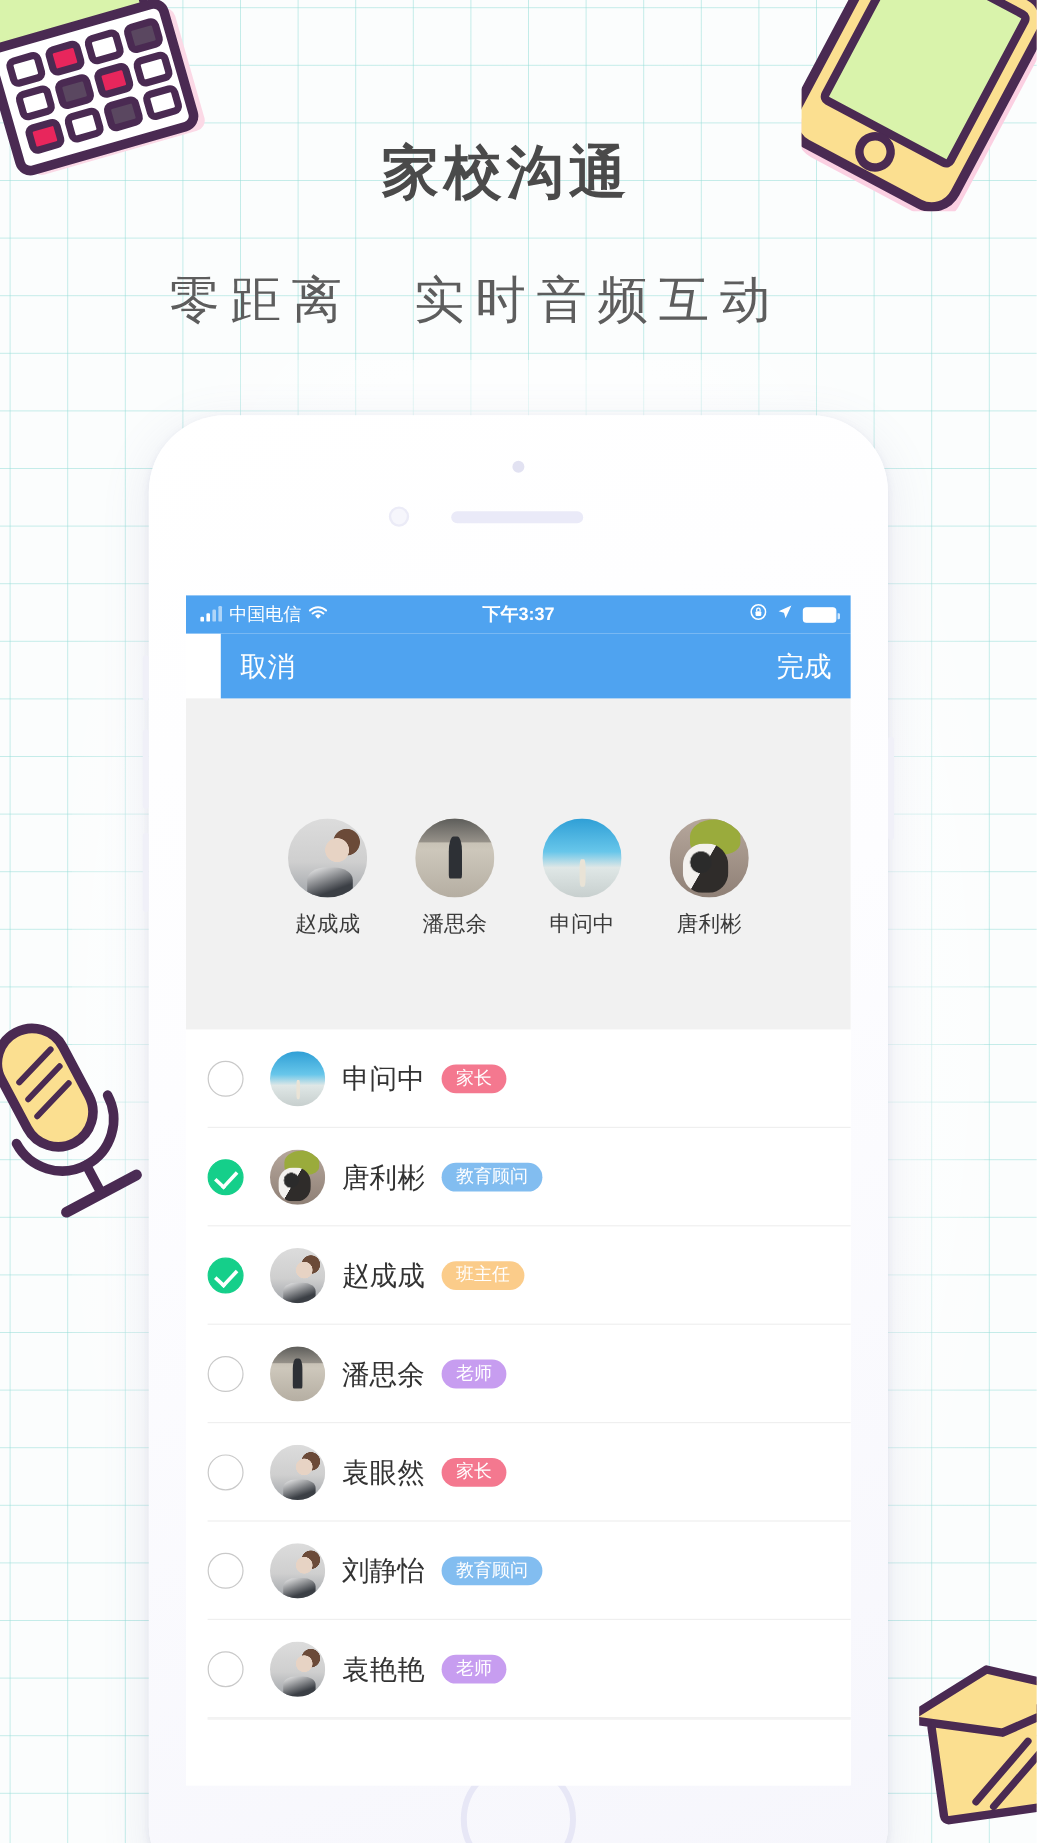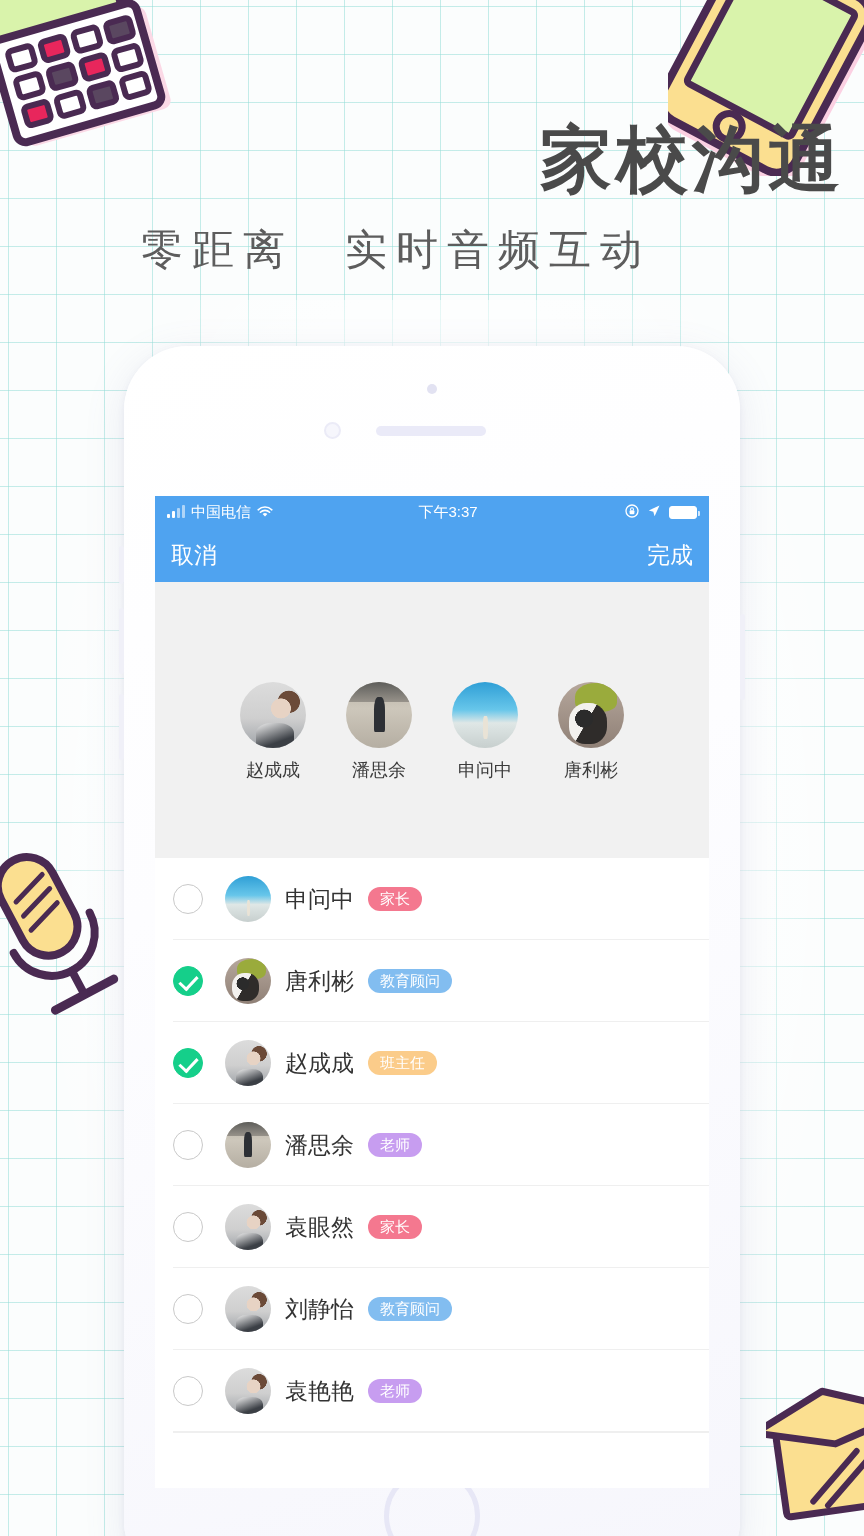--- a/index.html
+++ b/index.html
@@ -25,22 +25,22 @@
   .wash {
     position: absolute; left: 60px; top: 300px;
     width: 760px; height: 1240px;
     background: radial-gradient(ellipse at 50% 45%, rgba(255,255,255,0.96) 0%, rgba(255,255,255,0.88) 45%, rgba(255,255,255,0.0) 78%);
     pointer-events: none;
   }
 
   
   .headline {
     position: absolute; left: 0; top: 112px; width: 844px;
-    text-align: right;
-    font-size: 72px; font-weight: bold; color: #4a4a4a;
+    text-align: center;
+    font-size: 48px; font-weight: bold; color: #4a4a4a;
     letter-spacing: 4px;
     font-family: "DejaVu Sans", "Liberation Sans", sans-serif;
   }
   .subhead {
     position: absolute; left: 0; top: 222px; width: 792px;
     text-align: center;
     font-size: 42px; color: #5d5d5d;
     letter-spacing: 9px;
     font-family: "DejaVu Sans", "Liberation Sans", sans-serif;
   }
@@ -99,22 +99,22 @@
   
   .statusbar {
     position: relative;
     height: 32px; background: #4fa3f0; color: #fff;
     display: flex; align-items: center; padding: 0 12px;
     font-size: 15px;
   }
   .sb-left  { display: flex; align-items: center; gap: 6px; }
   .sb-carrier { font-size: 15px; letter-spacing: 0px; }
   .sb-time {
-    position: absolute; left: 16px; width: 100%; text-align: center;
-    font-size: 15px; font-weight: normal; pointer-events: none;
+    position: absolute; left: 0; width: 100%; text-align: center;
+    font-size: 15px; font-weight: bold; pointer-events: none;
   }
   .sb-right { margin-left: auto; display: flex; align-items: center; gap: 8px; z-index:2; }
   .bars { display: flex; align-items: flex-end; gap: 2px; height: 11px; }
   .bars i { display: block; width: 3px; background: #fff; border-radius: 1px; }
   .bars i:nth-child(1){ height: 4px; }
   .bars i:nth-child(2){ height: 7px; }
   .bars i:nth-child(3){ height: 10px; opacity: .55; }
   .bars i:nth-child(4){ height: 13px; opacity: .55; }
   .battery {
     width: 28px; height: 13px; border: 1.5px solid #fff; border-radius: 3px;
@@ -122,21 +122,21 @@
   }
   .battery::after {
     content: ""; position: absolute; right: -4px; top: 4px;
     width: 2px; height: 5px; background: rgba(255,255,255,.75); border-radius: 0 1px 1px 0;
   }
 
   
   .navbar {
     height: 54px; background: #4fa3f0; color: #fff;
     display: flex; align-items: center; justify-content: space-between;
-    padding: 0 16px; position: relative;
+    padding: 0 16px; position: relative; margin-left: 29px;
   }
   .nav-btn { font-size: 23px; color: #ffffff; cursor: pointer; }
   .nav-title {
     position: absolute; left: 0; width: 100%; text-align: center;
     font-size: 23px; font-weight: 500; pointer-events: none;
   }
 
   
   .selected-strip {
     background: #f1f1f1; height: 276px;

